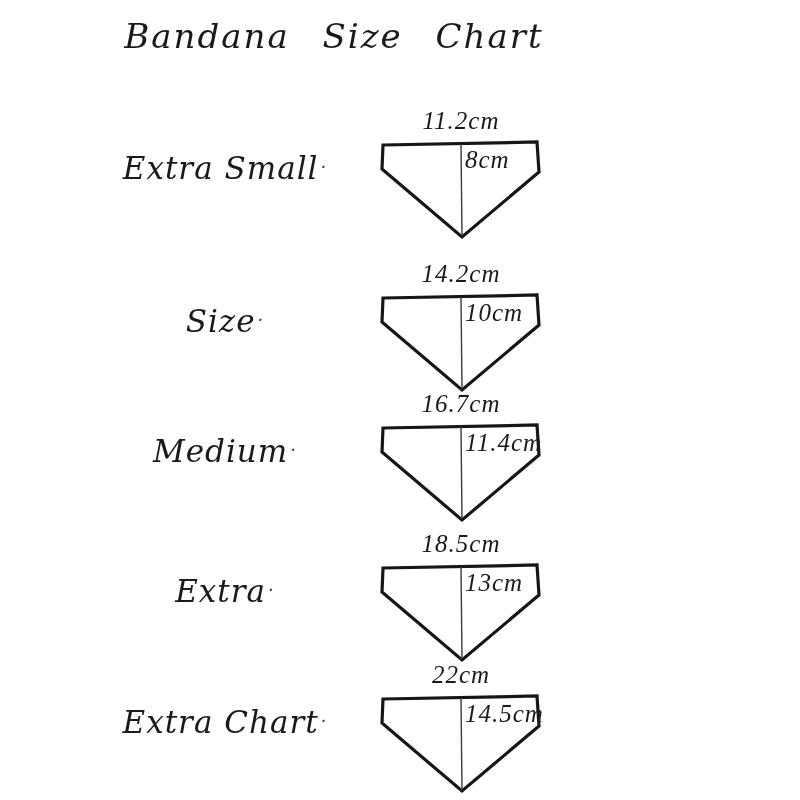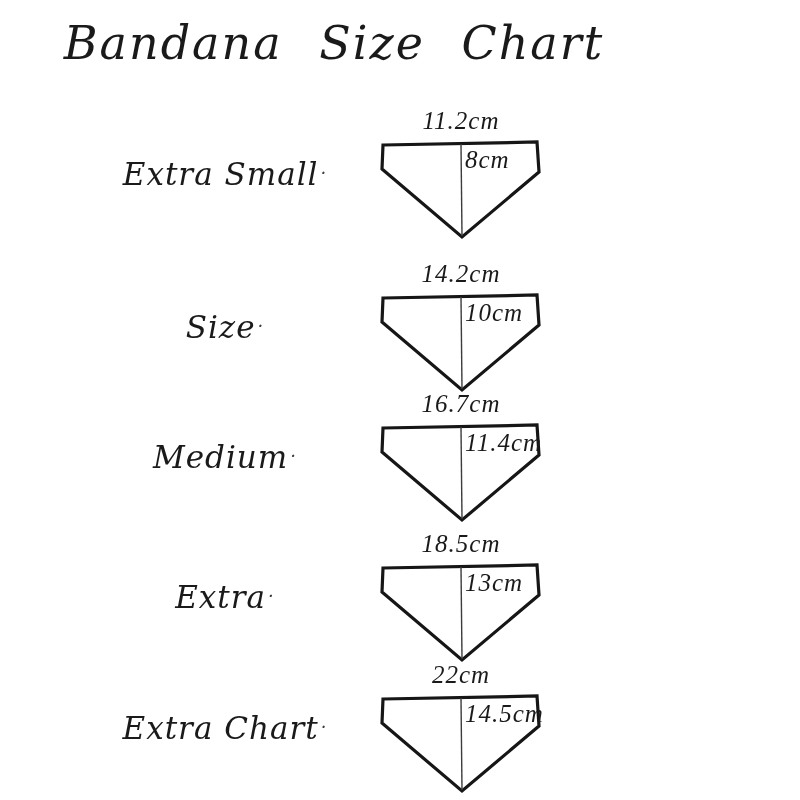--- a/index.html
+++ b/index.html
@@ -23,37 +23,37 @@
     width: 800px;
     height: 800px;
   }
   .title {
     position: absolute;
     top: 16px;
     left: 0;
     width: 668px;
     text-align: center;
     font-style: italic;
-    font-size: 46px;
+    font-size: 34px;
     letter-spacing: 2px;
     word-spacing: 20px;
     color: var(--ink);
     white-space: nowrap;
   }
   .row { position: absolute; top: 0; left: 0; width: 800px; height: 0; }
   .size-label {
     position: absolute;
     left: 95px;
     top: calc(var(--t) + 8px);
     width: 260px;
     text-align: center;
     font-style: italic;
     font-size: 31px;
     letter-spacing: 1px;
-    line-height: 48px;
+    line-height: 36px;
     white-space: nowrap;
     color: var(--ink);
   }
   .size-label .mark {
     font-size: 18px;
     vertical-align: 6px;
     opacity: 0.85;
     margin-left: 2px;
   }
   .bandana {

